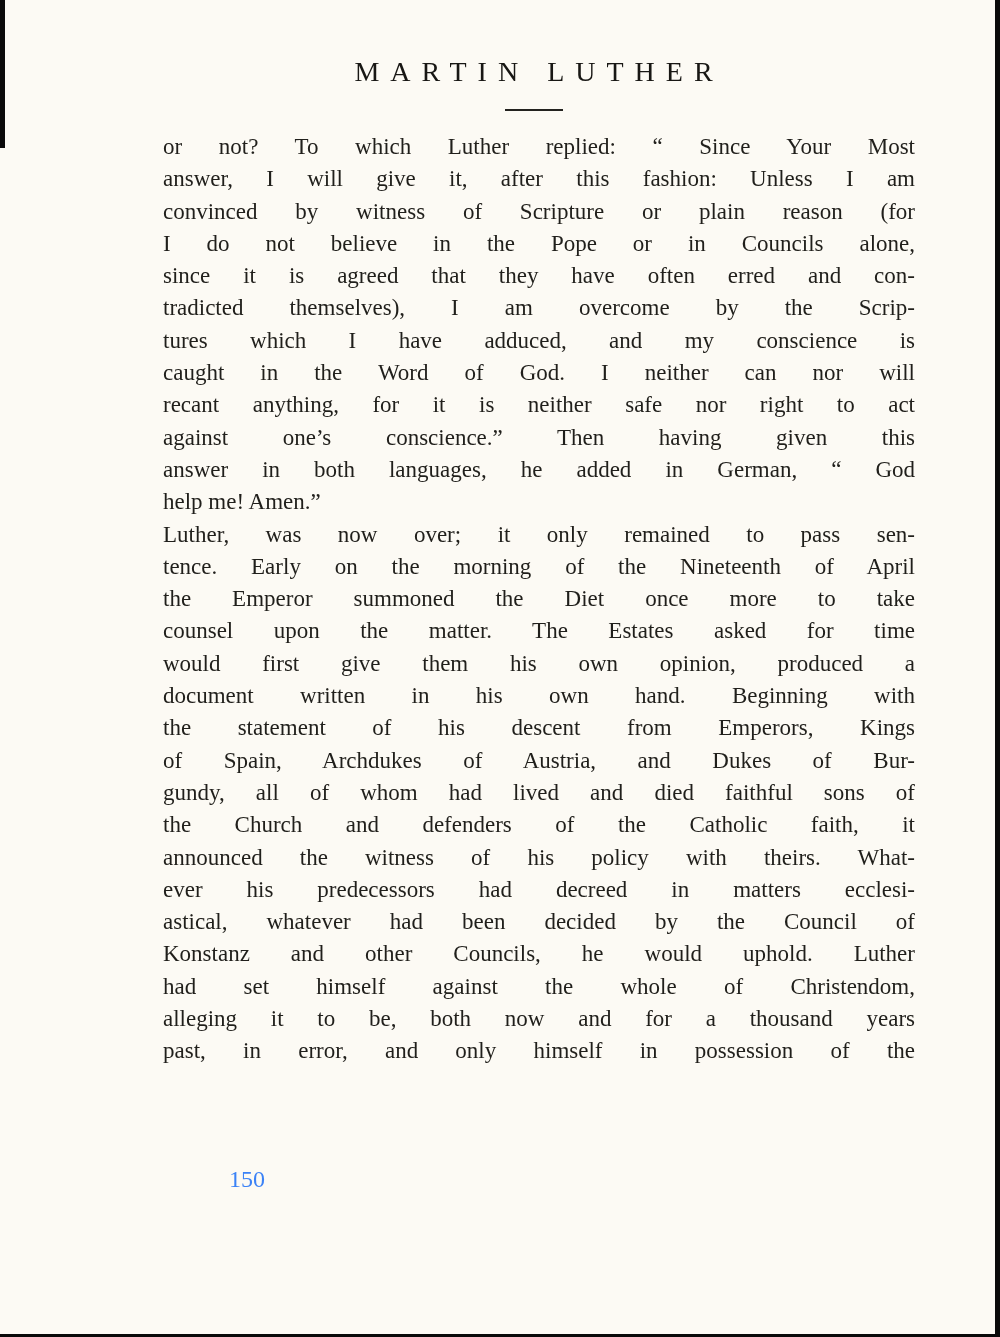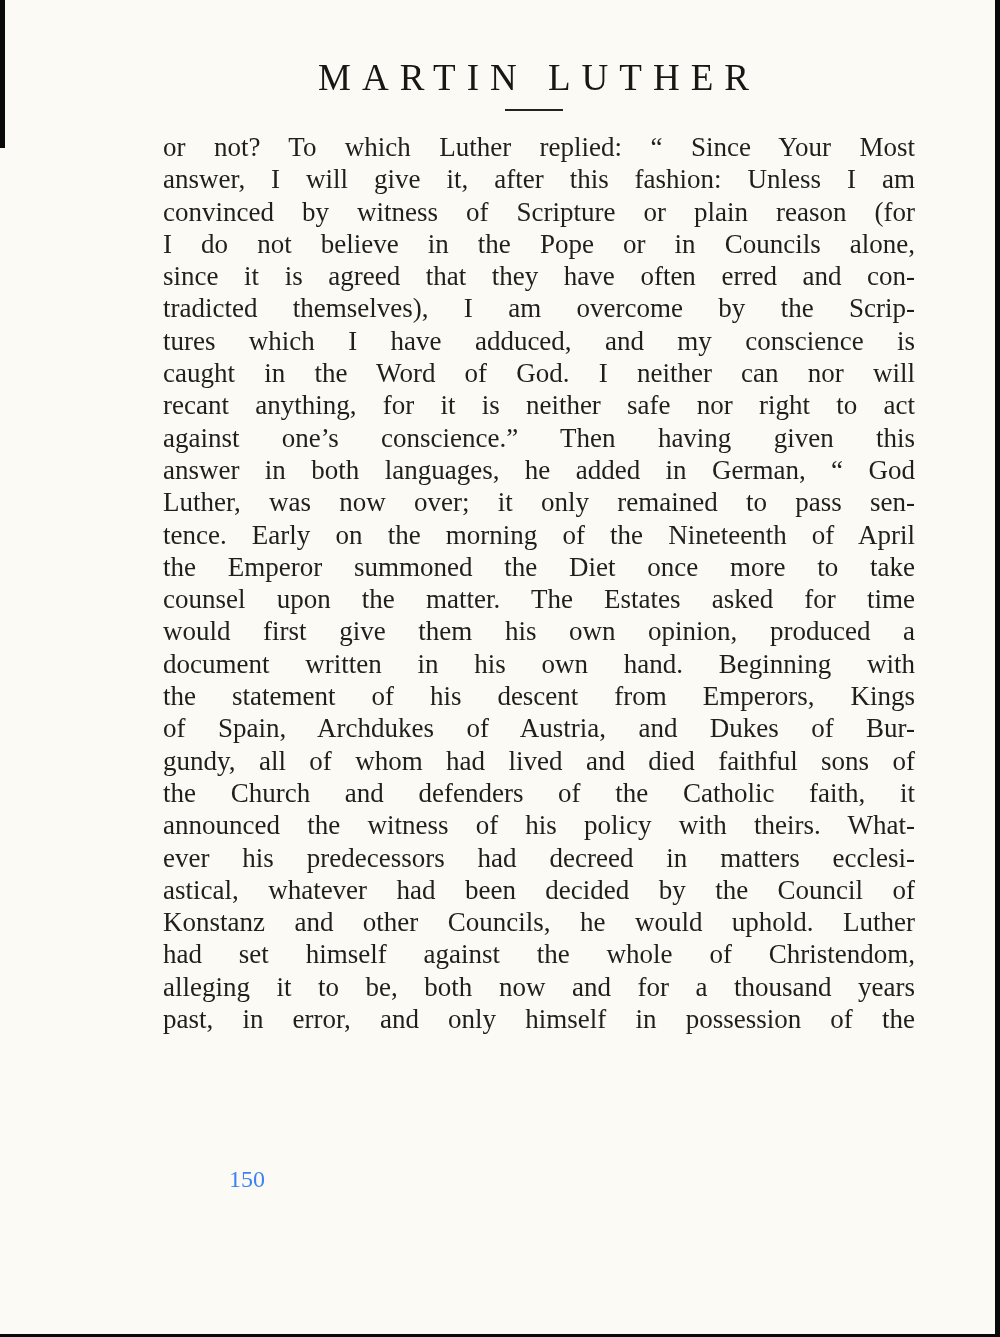--- a/index.html
+++ b/index.html
@@ -38,39 +38,39 @@
     width: 1000px;
     height: 3px;
   }
   .running-header {
     position: absolute;
     top: 56px;
     left: 163px;
     width: 752px;
     margin: 0;
     text-align: center;
-    font-size: 37px;
+    font-size: 28px;
     font-weight: normal;
     letter-spacing: 11px;
     color: #181714;
   }
   .header-rule {
     position: absolute;
     top: 109px;
     left: 505px;
     width: 58px;
     height: 2px;
     background: #23221f;
   }
   .text-block {
     position: absolute;
     top: 131px;
     left: 163px;
     width: 752px;
-    font-size: 27px;
+    font-size: 23px;
   }
   .line {
     line-height: 32.3px;
     text-align: justify;
     text-align-last: justify;
     white-space: normal;
     color: #201f1b;
   }
   .line.no-just {
     text-align: left;
@@ -101,20 +101,21 @@
       <div class="line">answer, I will give it, after this fashion: Unless I am</div>
       <div class="line">convinced by witness of Scripture or plain reason (for</div>
       <div class="line">I do not believe in the Pope or in Councils alone,</div>
       <div class="line">since it is agreed that they have often erred and con-</div>
       <div class="line">tradicted themselves), I am overcome by the Scrip-</div>
       <div class="line">tures which I have adduced, and my conscience is</div>
       <div class="line">caught in the Word of God. I neither can nor will</div>
       <div class="line">recant anything, for it is neither safe nor right to act</div>
       <div class="line">against one’s conscience.” Then having given this</div>
       <div class="line">answer in both languages, he added in German, “ God</div>
+      <div class="line no-just">help me! Amen.”</div>
       <div class="line">Luther, was now over; it only remained to pass sen-</div>
       <div class="line">tence. Early on the morning of the Nineteenth of April</div>
       <div class="line">the Emperor summoned the Diet once more to take</div>
       <div class="line">counsel upon the matter. The Estates asked for time</div>
       <div class="line">would first give them his own opinion, produced a</div>
       <div class="line">document written in his own hand. Beginning with</div>
       <div class="line">the statement of his descent from Emperors, Kings</div>
       <div class="line">of Spain, Archdukes of Austria, and Dukes of Bur-</div>
       <div class="line">gundy, all of whom had lived and died faithful sons of</div>
       <div class="line">the Church and defenders of the Catholic faith, it</div>

